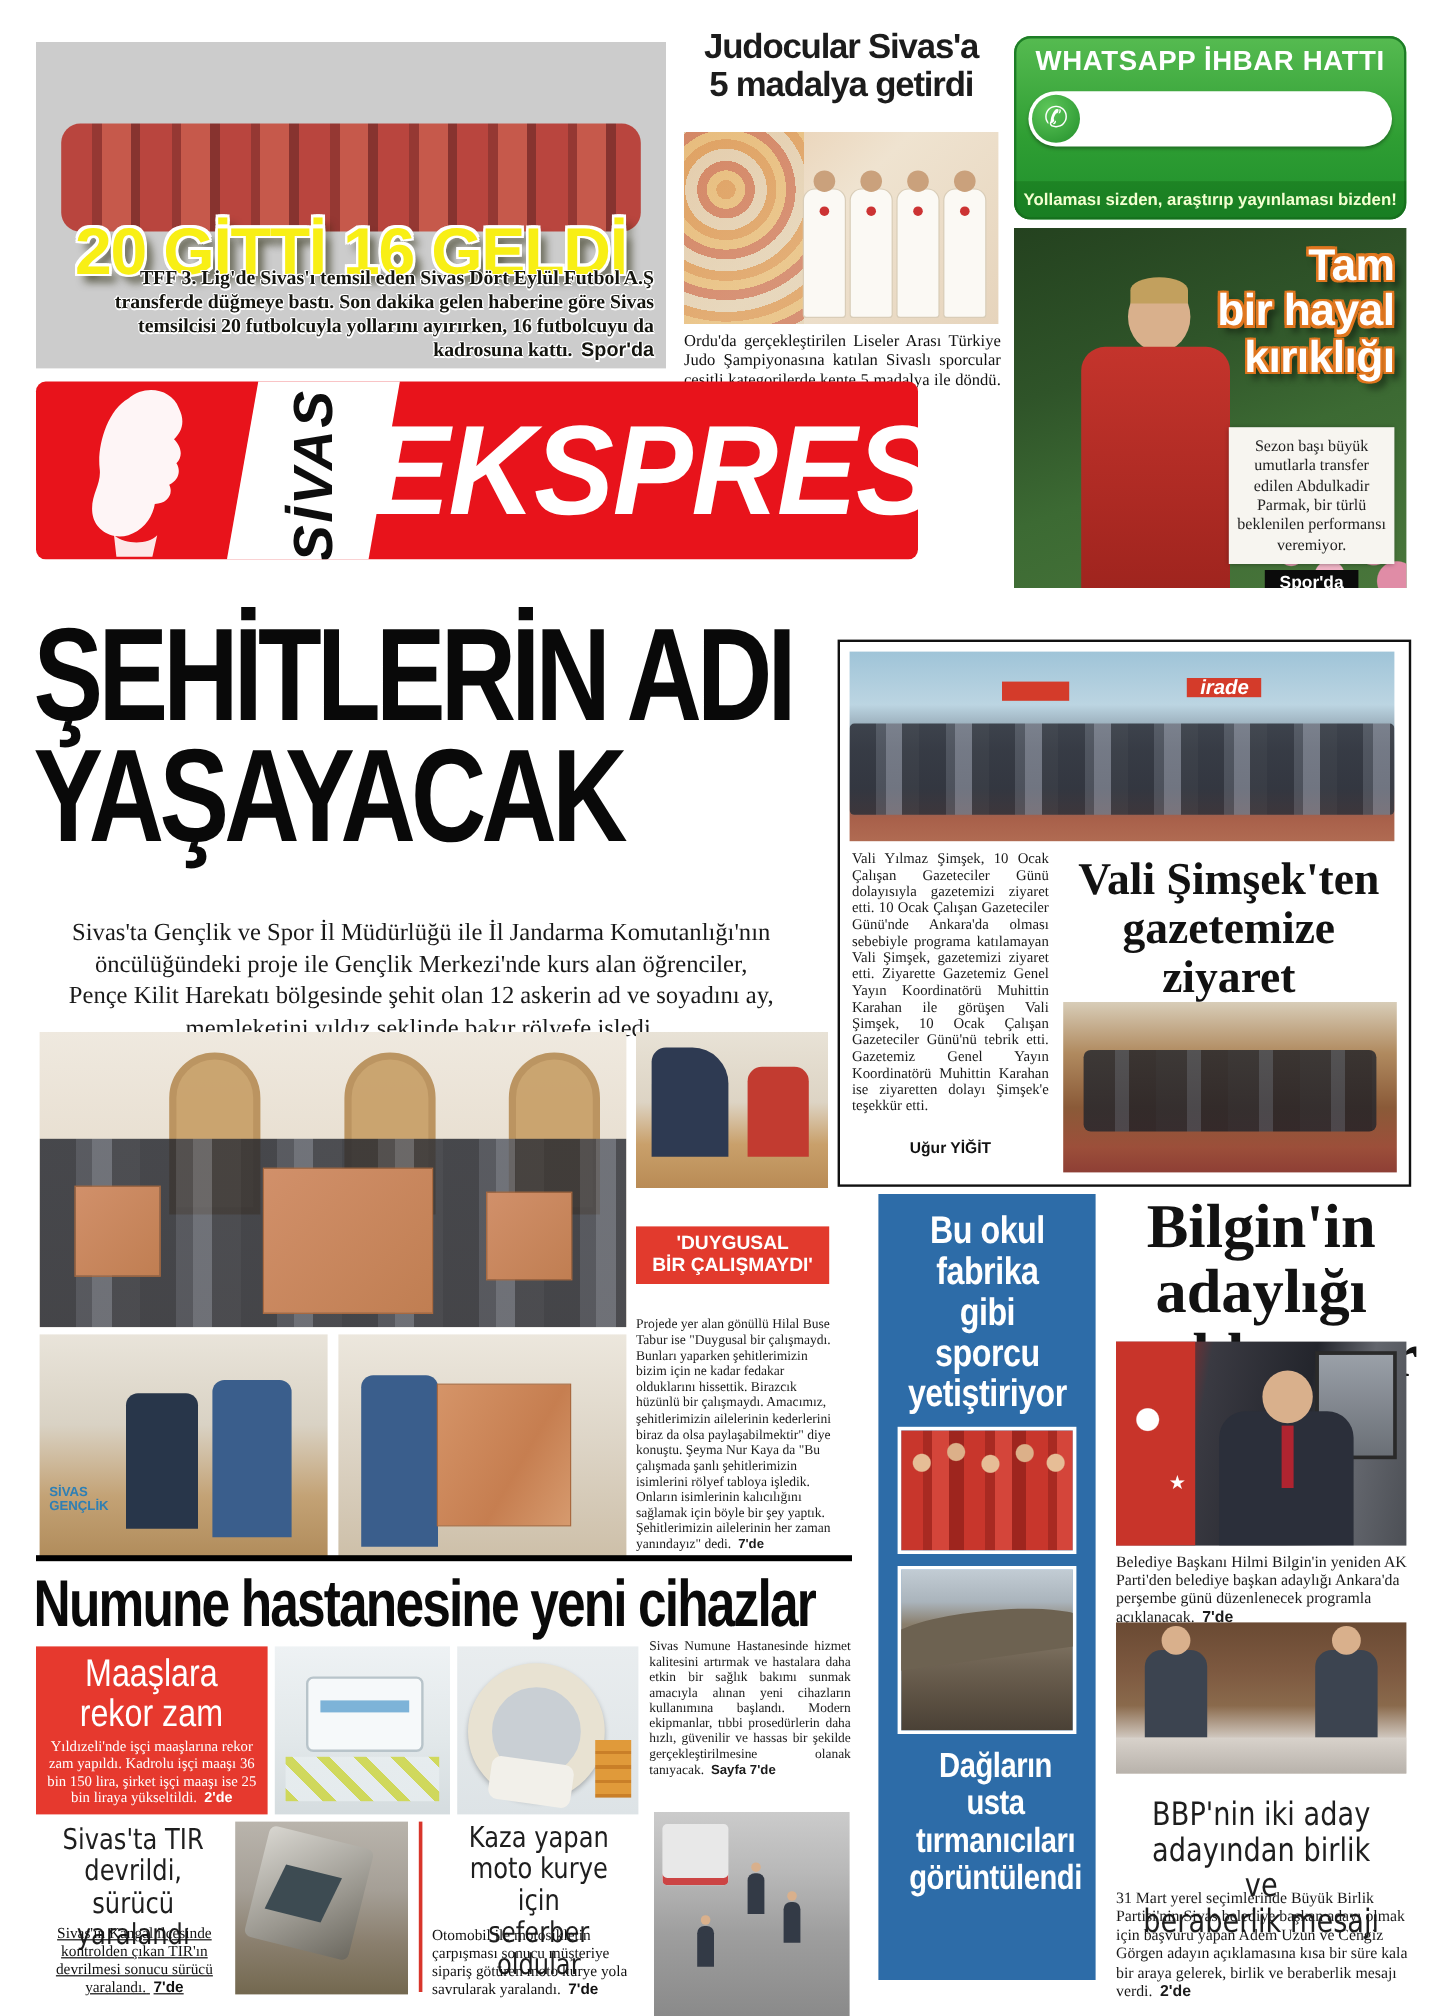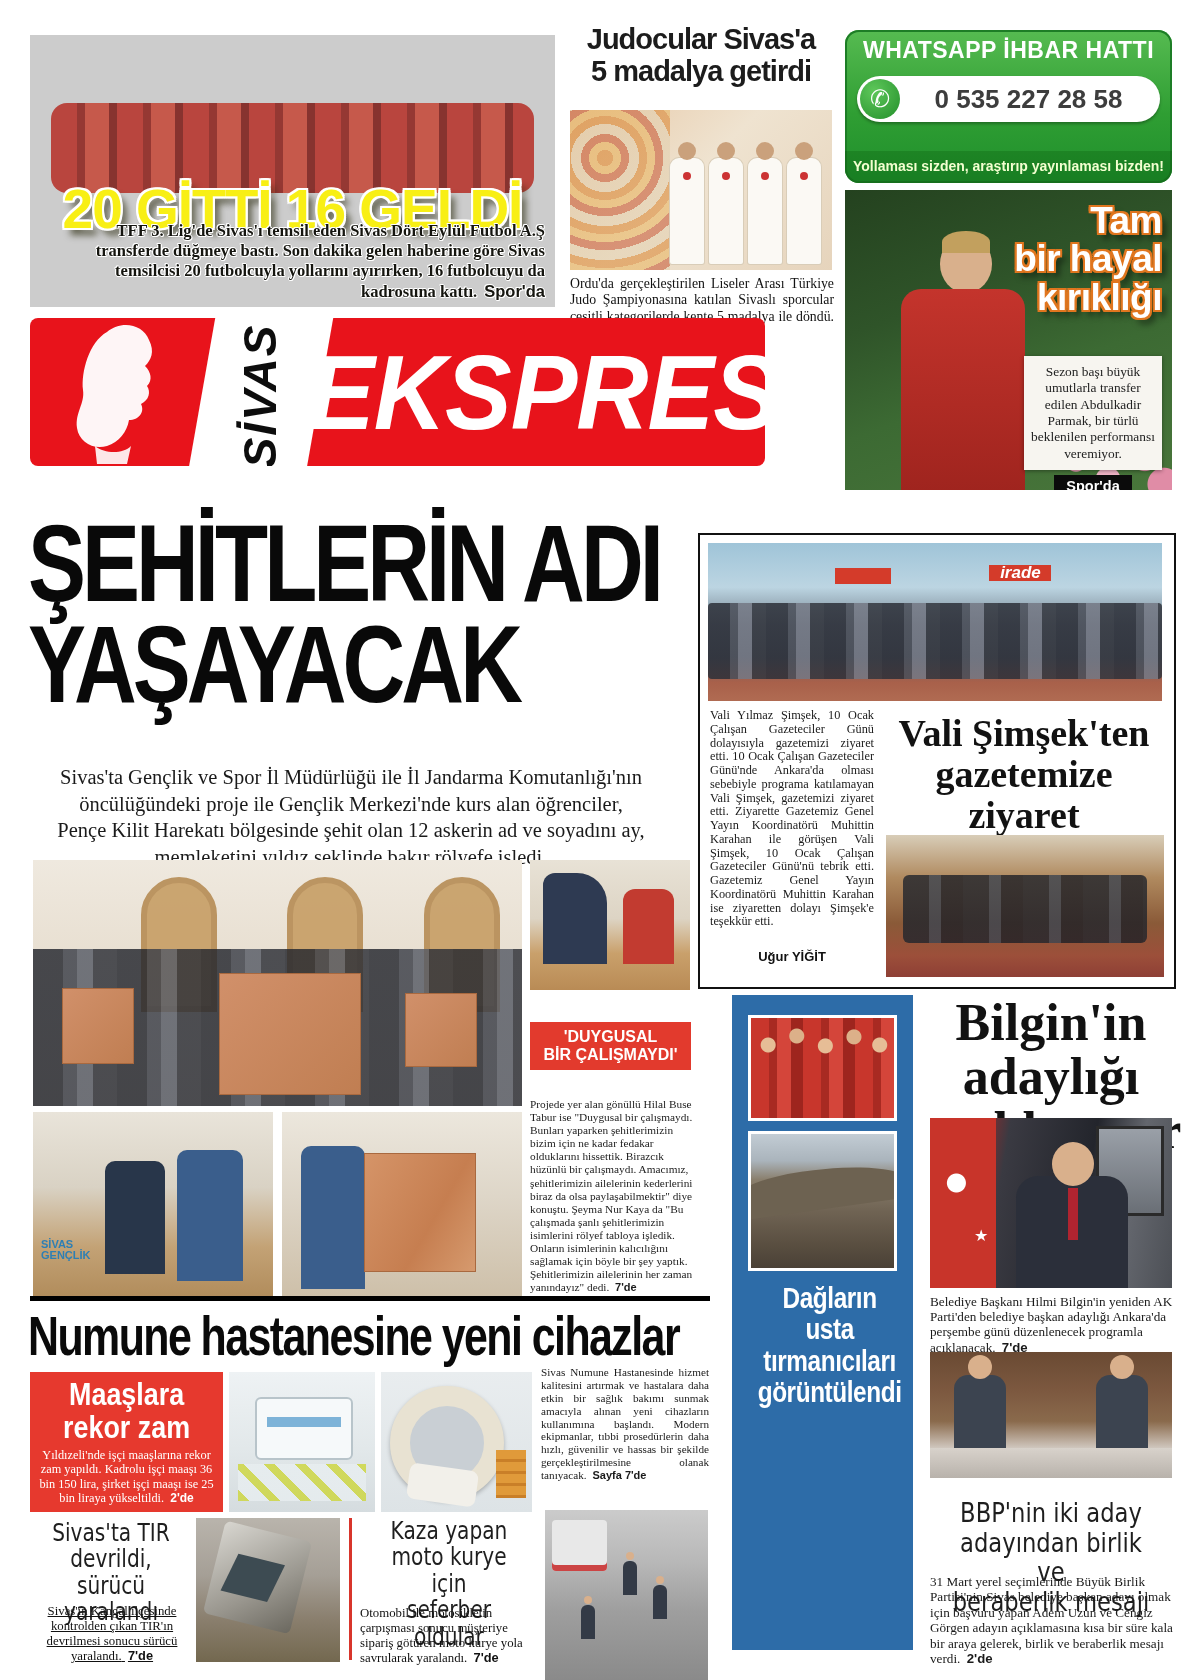--- a/index.html
+++ b/index.html
@@ -178,21 +178,21 @@
     background:linear-gradient(180deg,#d8d2cb,#b8b2ab);}
   .bbp-headline{left:930px;top:1482px;width:242px;text-align:center;color:#1e1e1e;
     font-family:"DejaVu Sans",sans-serif;font-weight:normal;font-size:27px;line-height:1.1;margin-top:16px;}
   .bbp-caption{left:930px;top:1574px;width:244px;font-size:13.2px;line-height:1.17;text-align:left;color:#1a1a1a;}
 
   
   .rule-left{left:30px;top:1296px;width:680px;height:5px;background:#000;}
   .numune-headline{left:28px;top:1304px;width:902px;transform:scaleX(.78);transform-origin:left top;
     font-family:"Liberation Sans",sans-serif;font-weight:900;font-size:55px;letter-spacing:-2px;color:#0a0a0a;}
   .wages-box{left:30px;top:1372px;width:193px;height:140px;background:#e6392e;color:#fff;box-sizing:border-box;padding:6px 8px;}
-  .wages-headline{text-align:center;font-family:"Liberation Sans",sans-serif;font-weight:700;font-size:32px;line-height:1.02;}
+  .wages-headline{text-align:center;font-family:"Liberation Sans",sans-serif;font-weight:400;font-size:32px;line-height:1.02;}
   .wages-caption{margin-top:5px;text-align:center;font-size:12.3px;line-height:1.15;}
   .wages-caption .pageref{font-size:12px;}
   .ph-incubator{left:229px;top:1372px;width:146px;height:140px;
     background:linear-gradient(180deg,#eef2f4 0%,#e2e8ea 55%,#d5dcdf 100%);}
   .incu-dev{position:absolute;left:18%;top:18%;width:64%;height:42%;background:#f6f9fa;border:2px solid #b8c4ca;border-radius:6px;}
   .incu-dev::after{content:"";position:absolute;left:10%;top:30%;width:80%;height:18%;background:#7db3d8;}
   .incu-frame{position:absolute;left:6%;bottom:8%;width:88%;height:26%;
     background:repeating-linear-gradient(45deg,#cdd63a 0 8px,#e8eef0 8px 22px);opacity:.8;}
   .ph-ct{left:381px;top:1372px;width:151px;height:140px;
     background:linear-gradient(180deg,#e9edef 0%,#dde3e6 100%);}
@@ -246,21 +246,20 @@
   </div>
   <div class="abs judo-caption">
     <span>Ordu'da gerçekleştirilen Liseler Arası Türkiye Judo Şampiyonasına katılan Sivaslı sporcular çeşitli kategorilerde kente 5 madalya ile döndü.</span>
     <span class="pageref">8'de</span>
   </div>
 
   <div class="abs wa-box">
     <div class="wa-title">WHATSAPP İHBAR HATTI</div>
     <div class="wa-pill">
       <span class="wa-circle">✆</span>
-      <span class="wa-number">0 535 227 28 58</span>
     </div>
     <div class="wa-tagline">Yollaması sizden, araştırıp yayınlaması bizden!</div>
   </div>
 
   <div class="ph ph-transfer">
     <div class="player-head"></div>
     <div class="player-body"></div>
     <div class="flowers"></div>
     <div class="tr-headline pre">Tam
 bir hayal
@@ -330,20 +329,24 @@
     <div class="vali-byline">Uğur YİĞİT</div>
     <div class="vali-headline pre">Vali Şimşek'ten
 gazetemize
 ziyaret</div>
     <div class="ph ph-vali-office">
       <div class="office-figs"></div>
     </div>
   </div>
 
   <div class="abs blue-box">
+    <div class="school-headline"><span class="cx pre">Bu okul
+fabrika
+gibi sporcu
+yetiştiriyor</span></div>
     <div class="boxphoto ph-kids">
       <div class="kids-heads"></div>
     </div>
     <div class="boxphoto ph-mountain">
       <div class="ridge"></div>
     </div>
     <div class="goats-headline"><span class="cx pre">Dağların usta
 tırmanıcıları
 görüntülendi</span></div>
 

